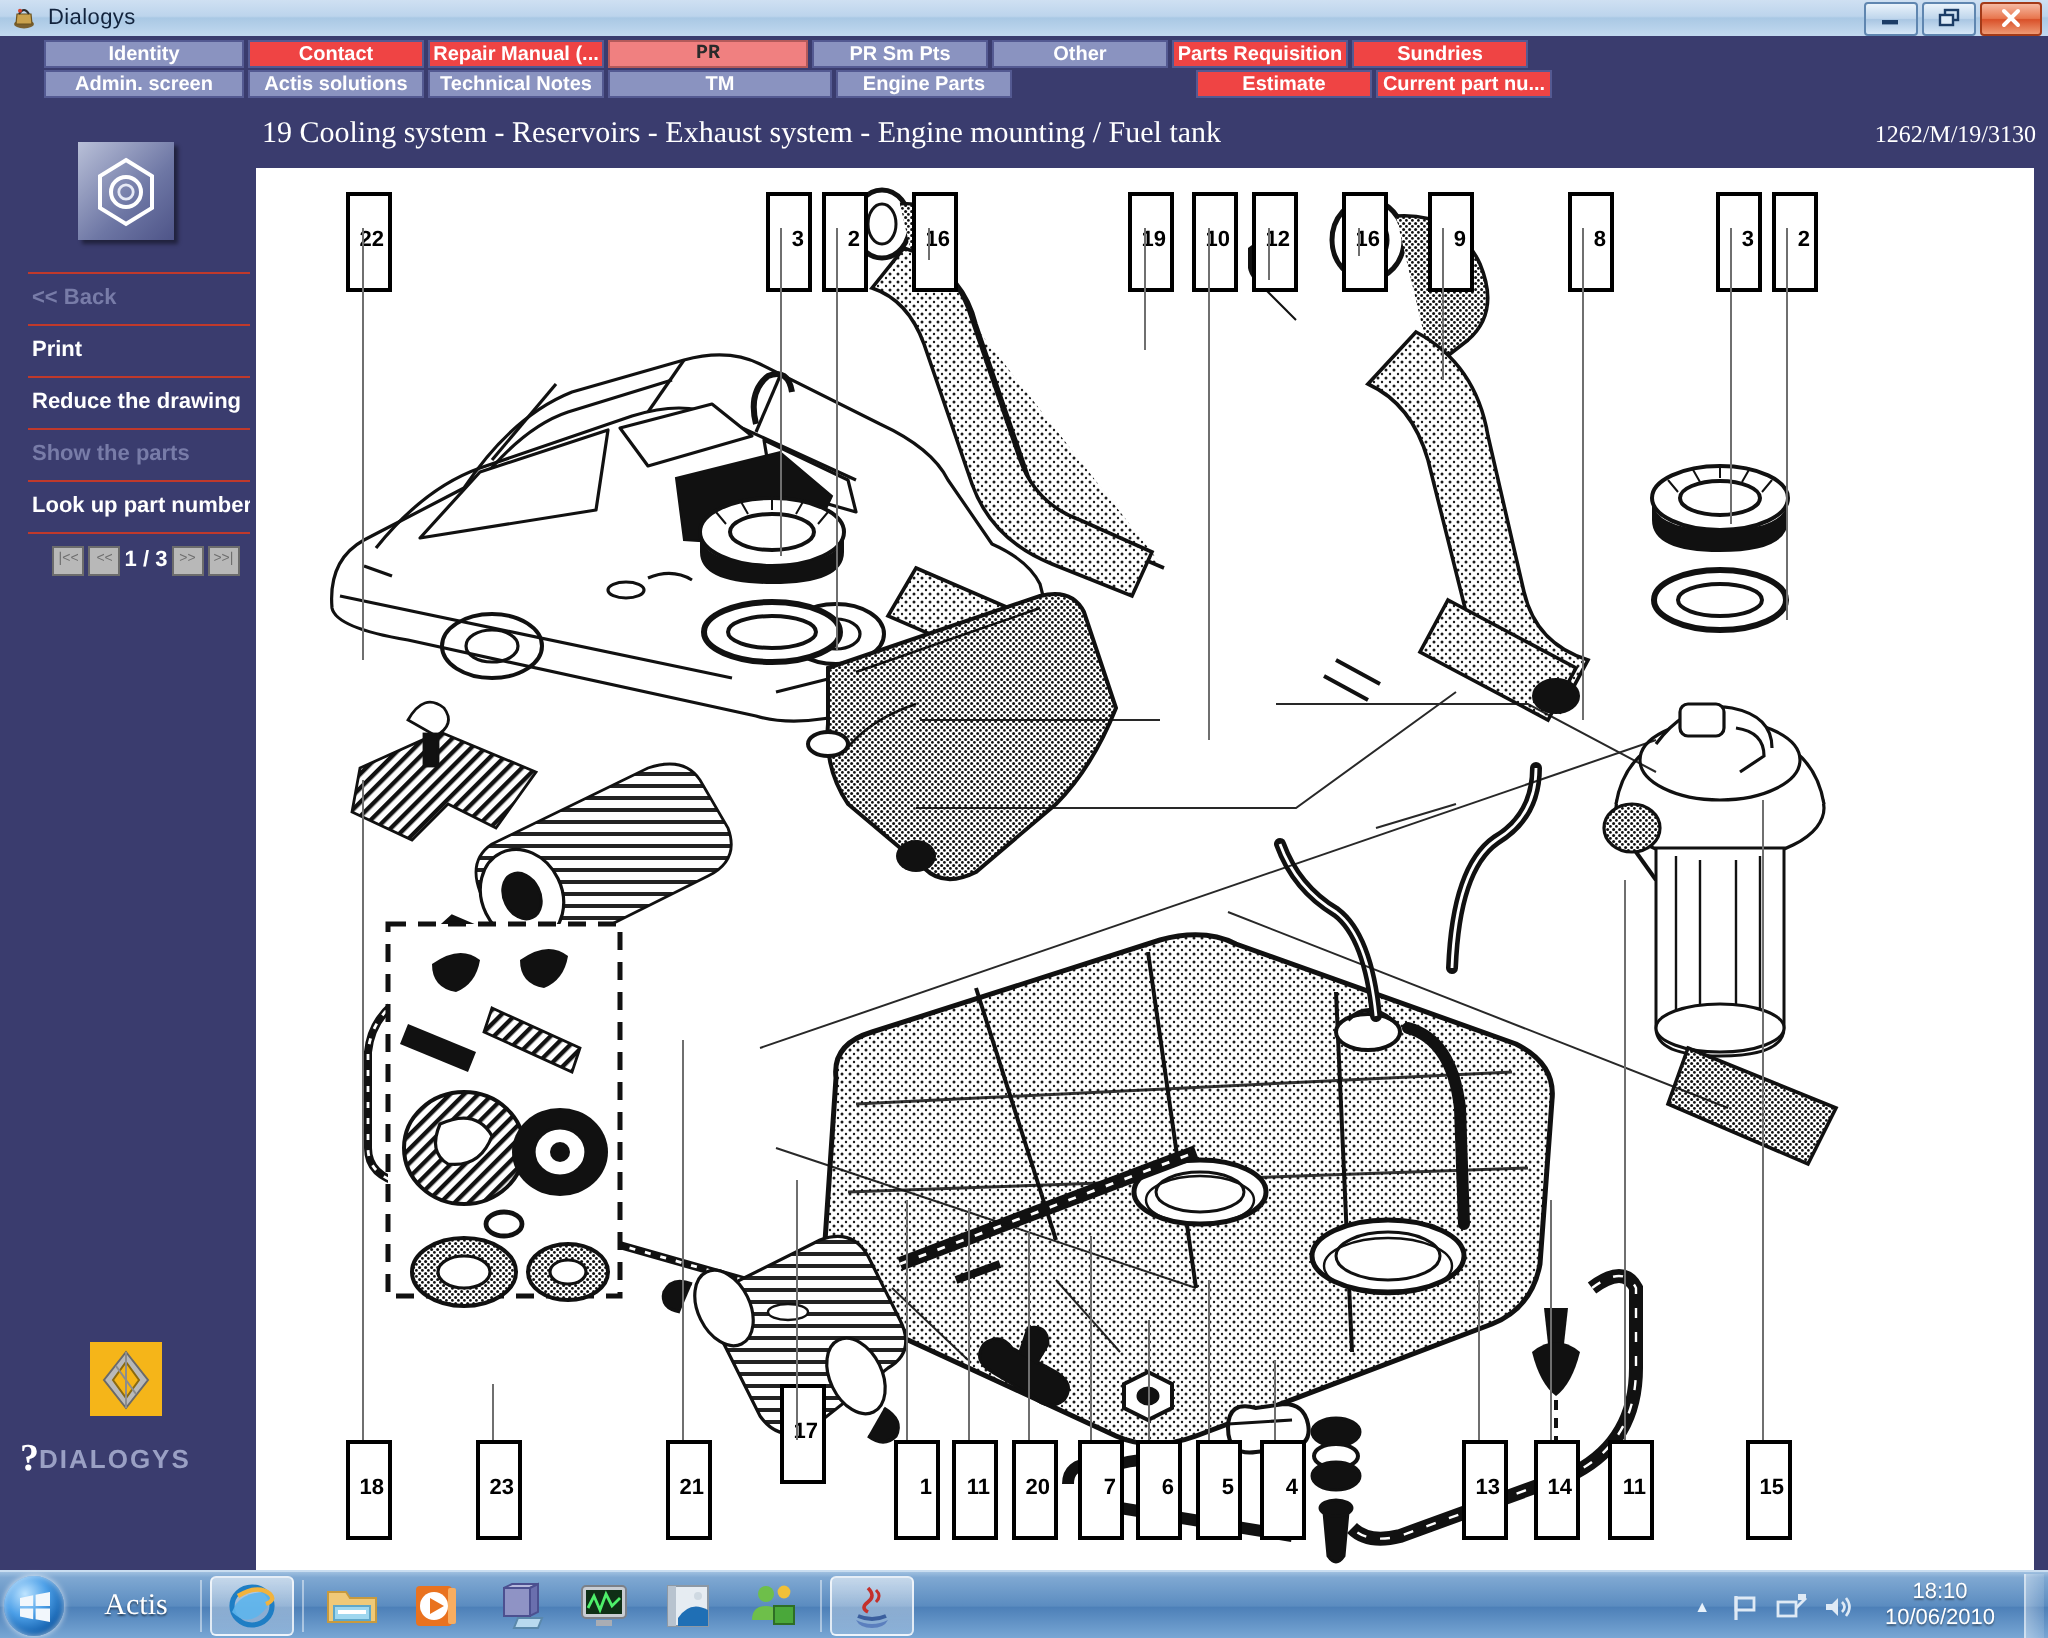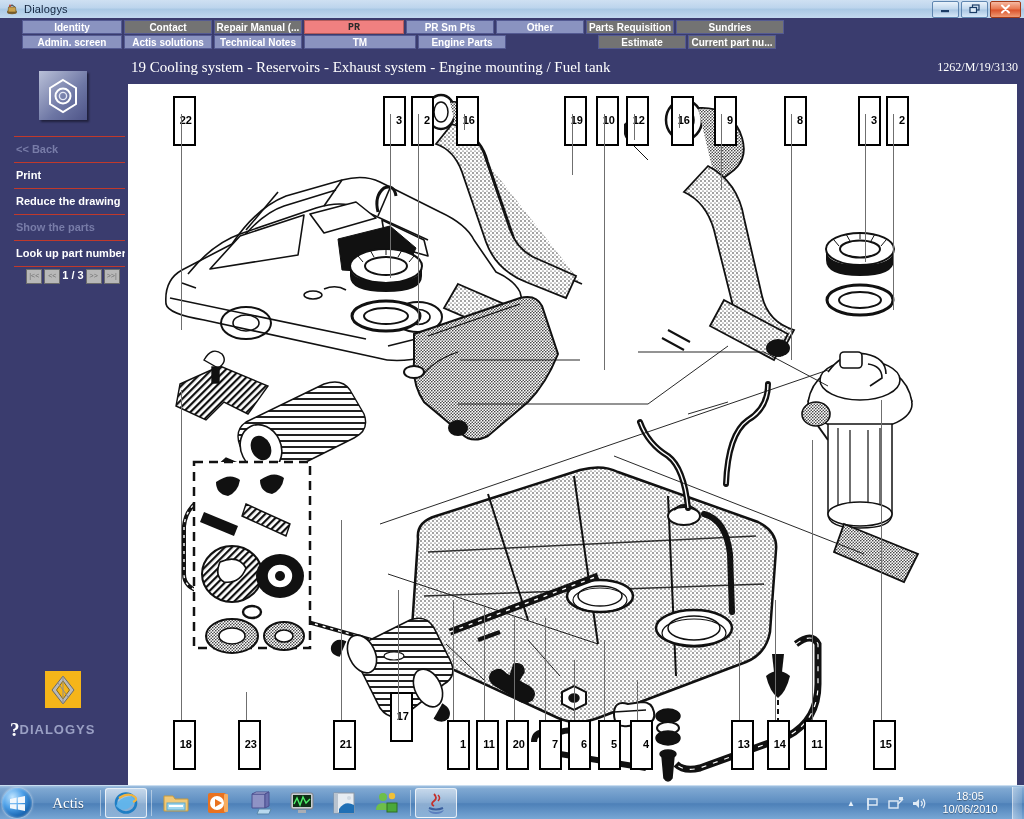--- a/index.html
+++ b/index.html
@@ -40,42 +40,42 @@
   }
   .menu-row{position:absolute;left:22px;height:14px;display:flex;}
   .menu-row.r1{top:2px;}
   .menu-row.r2{top:17px;}
   .mtab{
     height:14px;line-height:14px;text-align:center;
     background:#8a93c0;color:#ffffff;font-size:10px;font-weight:bold;
     border:1px solid #545a92;margin-right:2px;
     box-sizing:border-box;overflow:hidden;white-space:nowrap;
   }
-  .mtab.dark{background:#737373;}
+  .mtab.dark{background:#ef4444;}
   .mtab.pr{background:#f08080;color:#2a2a2a;border-color:#b35a5a;font-family:Liberation Mono, monospace;}
   .mtab.blank{background:transparent;border-color:transparent;}
   
   .sidebar{
     position:absolute;left:0;top:51px;width:125px;height:734px;background:#3a3c6e;
   }
   .logo-box{
     position:absolute;left:39px;top:20px;width:48px;height:49px;
     background:linear-gradient(135deg,#b9c0d8,#6d76a4 60%,#4e5488);
     border:1px solid #222murky;
     box-shadow:2px 2px 2px rgba(0,0,0,.45);
     display:flex;align-items:center;justify-content:center;
   }
   .nav{position:absolute;left:14px;top:85px;width:118px;}
   .nav-sep{height:1px;background:#c0392b;margin:0;}
   .nav-item{
     height:25px;line-height:25px;font-size:11px;font-weight:bold;color:#ffffff;
     padding-left:2px;white-space:nowrap;cursor:default;
   }
   .nav-item.disabled{color:#787ca8;}
-  .pager{display:flex;justify-content:center;height:22px;padding-top:2px;}
+  .pager{display:flex;align-items:center;justify-content:center;height:22px;padding-top:2px;}
   .pg-btn{
     width:14px;height:13px;margin:0 1px;background:#b8b8b8;border:1px solid #6c6c6c;
     font-size:7px;color:#6e6e6e;line-height:12px;text-align:center;overflow:hidden;
   }
   .pg-label{font-size:11px;font-weight:bold;color:#fff;margin:0 1px;}
   .renault-box{
     position:absolute;left:45px;top:620px;width:36px;height:37px;background:#f5b519;
     display:flex;align-items:center;justify-content:center;
   }
   .dialogys{
@@ -191,21 +191,21 @@
 
   <div class="menustrip">
     <div class="menu-row r1">
       <div class="mtab" style="width:100px">Identity</div>
       <div class="mtab dark" style="width:88px">Contact</div>
       <div class="mtab dark" style="width:88px">Repair Manual (...</div>
       <div class="mtab pr" style="width:100px">PR</div>
       <div class="mtab" style="width:88px">PR Sm Pts</div>
       <div class="mtab" style="width:88px">Other</div>
       <div class="mtab dark" style="width:88px">Parts Requisition</div>
-      <div class="mtab dark" style="width:108px">Sundries</div>
+      <div class="mtab dark" style="width:88px">Sundries</div>
     </div>
     <div class="menu-row r2">
       <div class="mtab" style="width:100px">Admin. screen</div>
       <div class="mtab" style="width:88px">Actis solutions</div>
       <div class="mtab" style="width:88px">Technical Notes</div>
       <div class="mtab" style="width:112px">TM</div>
       <div class="mtab" style="width:88px">Engine Parts</div>
       <div class="mtab blank" style="width:88px"></div>
       <div class="mtab dark" style="width:88px">Estimate</div>
       <div class="mtab dark" style="width:88px">Current part nu...</div>
@@ -705,19 +705,19 @@
         </svg>
       </span>
       <span class="tray-ico">
         <svg width="15" height="15" viewBox="0 0 15 15">
           <path d="M2 6 L5 6 L8 3 L8 12 L5 9 L2 9 Z" fill="#dfeaf5"></path>
           <path d="M10 5 Q12.5 7.5 10 10" fill="none" stroke="#dfeaf5" stroke-width="1.3"></path>
           <path d="M12 3 Q15.5 7.5 12 12" fill="none" stroke="#dfeaf5" stroke-width="1.3"></path>
         </svg>
       </span>
       <div class="clock">
-        <div>18:05</div>
+        <div>18:10</div>
         <div>10/06/2010</div>
       </div>
       <div class="show-desktop"></div>
     </div>
   </div>
 </div>
 
 </body></html>

